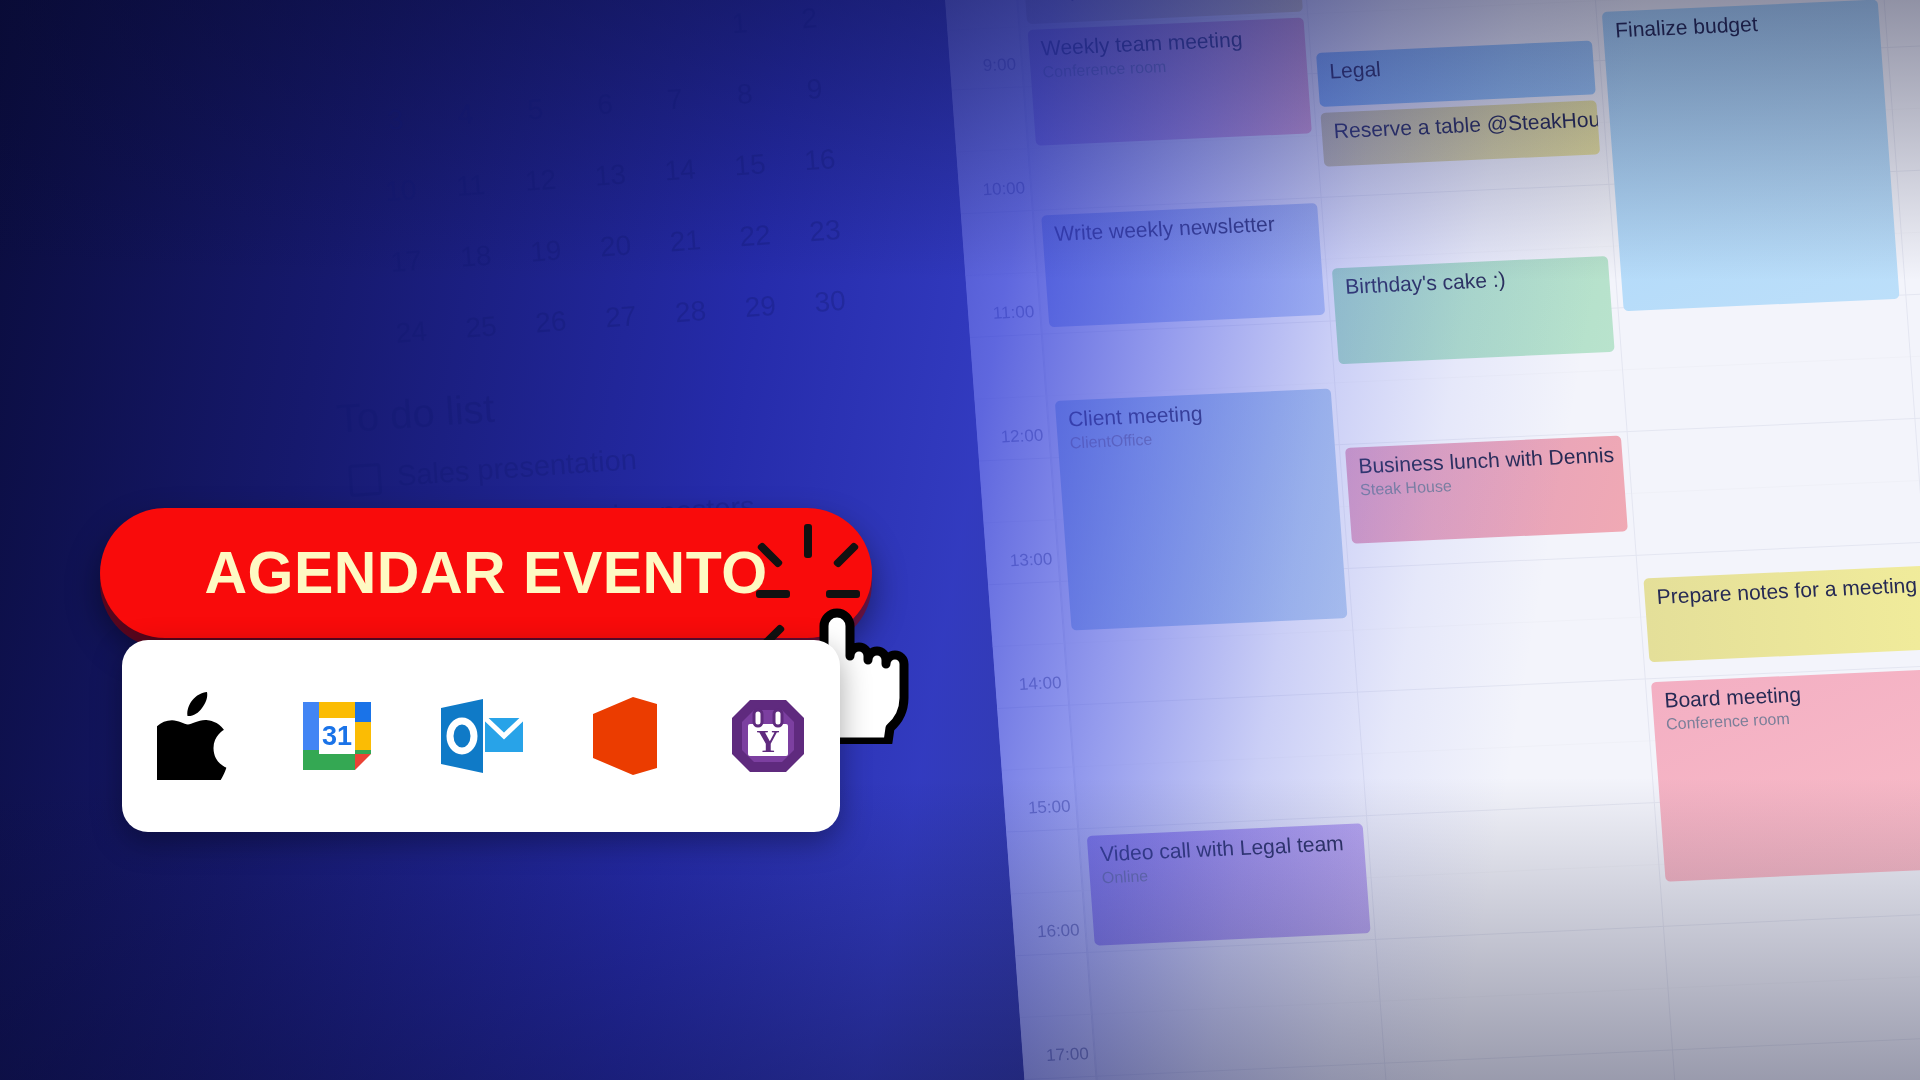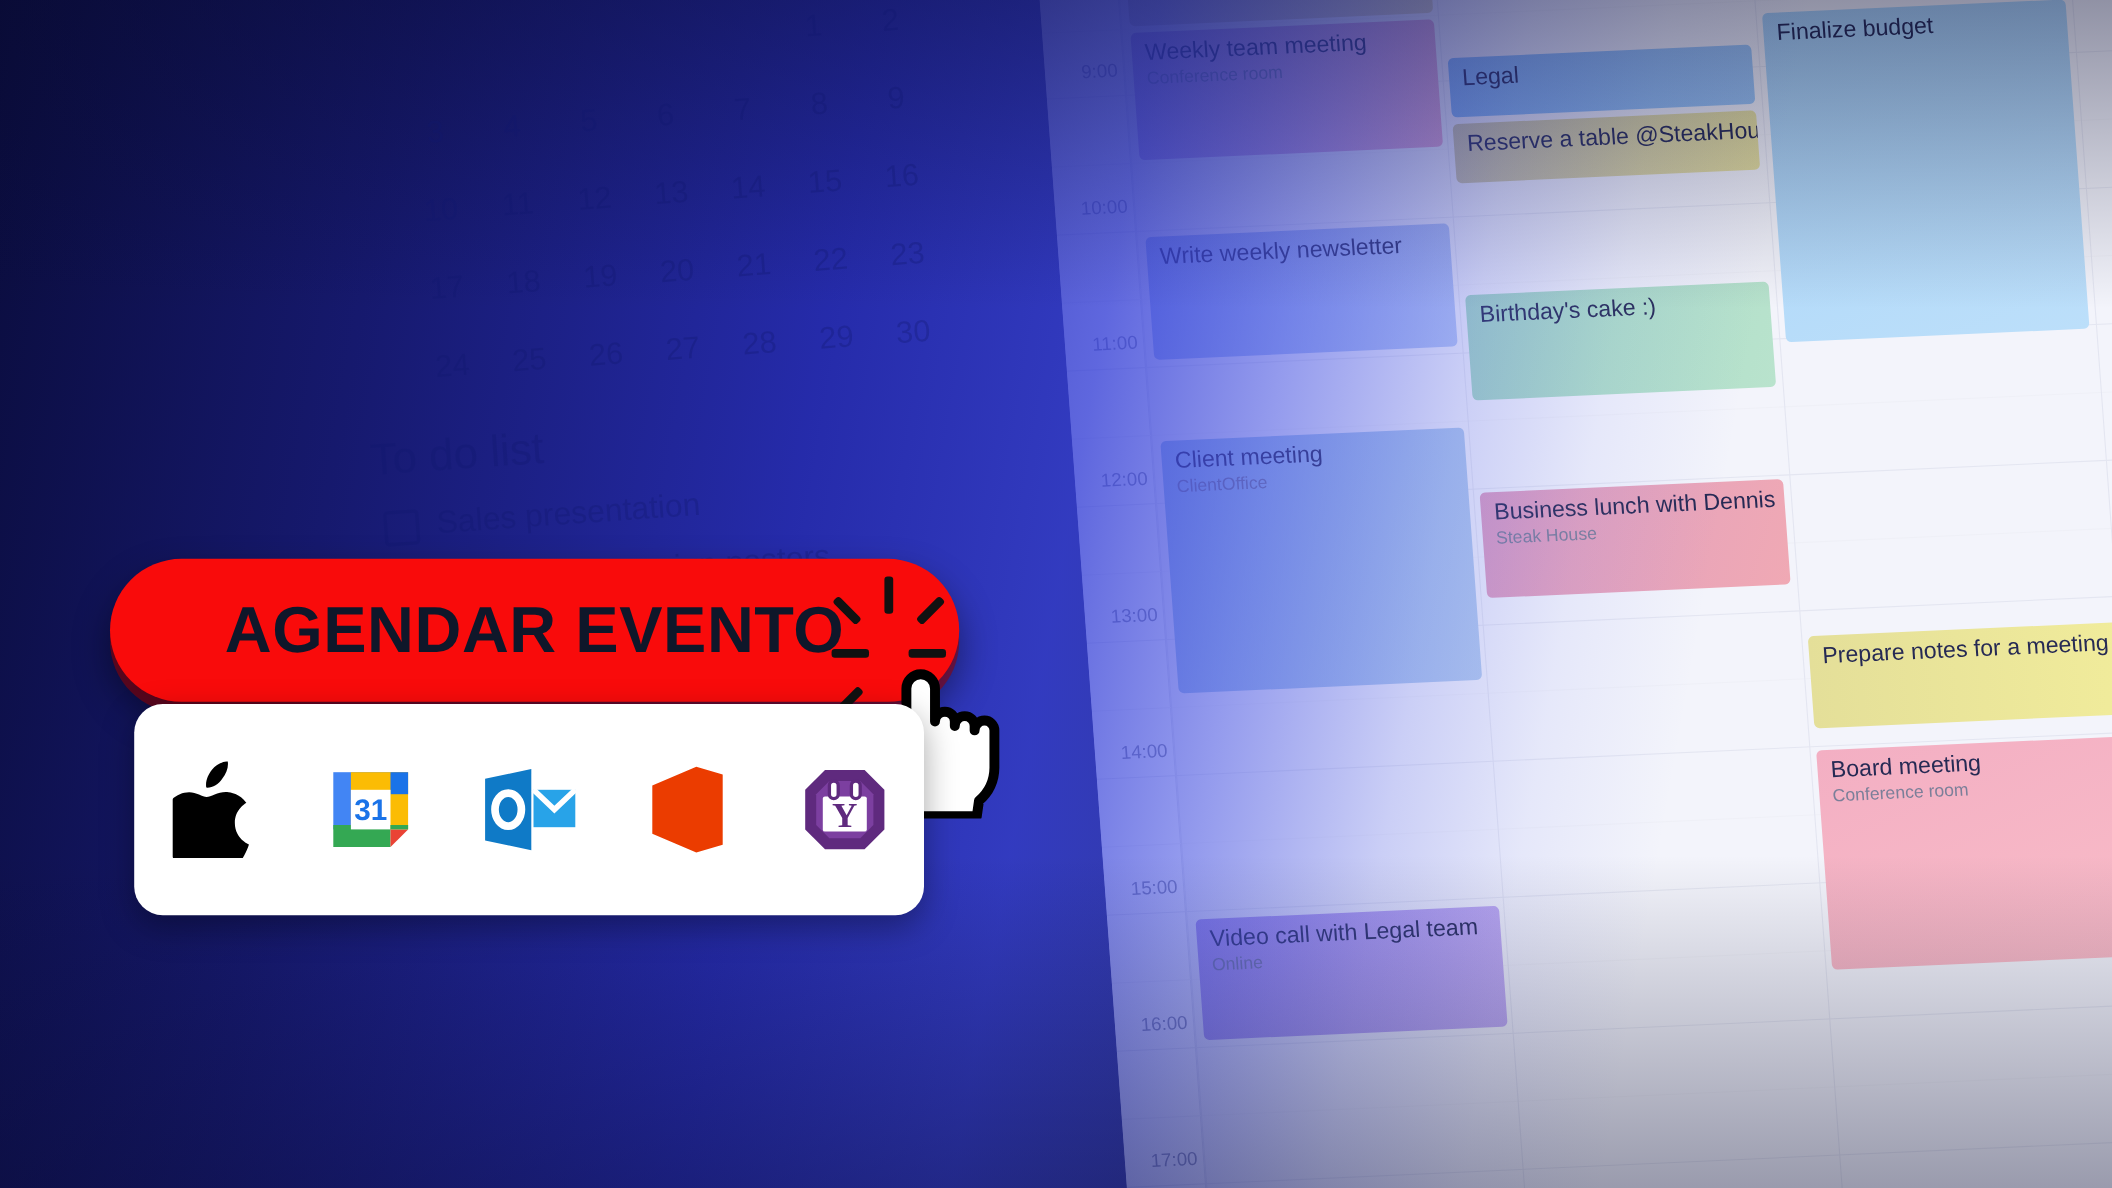--- a/index.html
+++ b/index.html
@@ -94,21 +94,21 @@
 
   
   .cta{
     position:absolute;left:100px;top:508px;width:772px;height:130px;
     background:#f90b0b;border-radius:66px;
     box-shadow:0 10px 0 rgba(150,0,0,.55), 0 16px 34px rgba(0,0,0,.45);
     display:flex;align-items:center;justify-content:center;
     cursor:pointer;
   }
   .cta-label{
-    color:#0f172a;font-weight:bold;font-size:59px;letter-spacing:0.5px;
+    color:#fef9c3;font-weight:bold;font-size:59px;letter-spacing:0.5px;
     white-space:nowrap;
   }
 
   
   .clickwrap{position:absolute;left:760px;top:518px;width:190px;height:180px;pointer-events:none;}
   .ray{position:absolute;background:#111;border-radius:3px;}
 
   
   .logobar{
     position:absolute;left:122px;top:640px;width:718px;height:192px;

